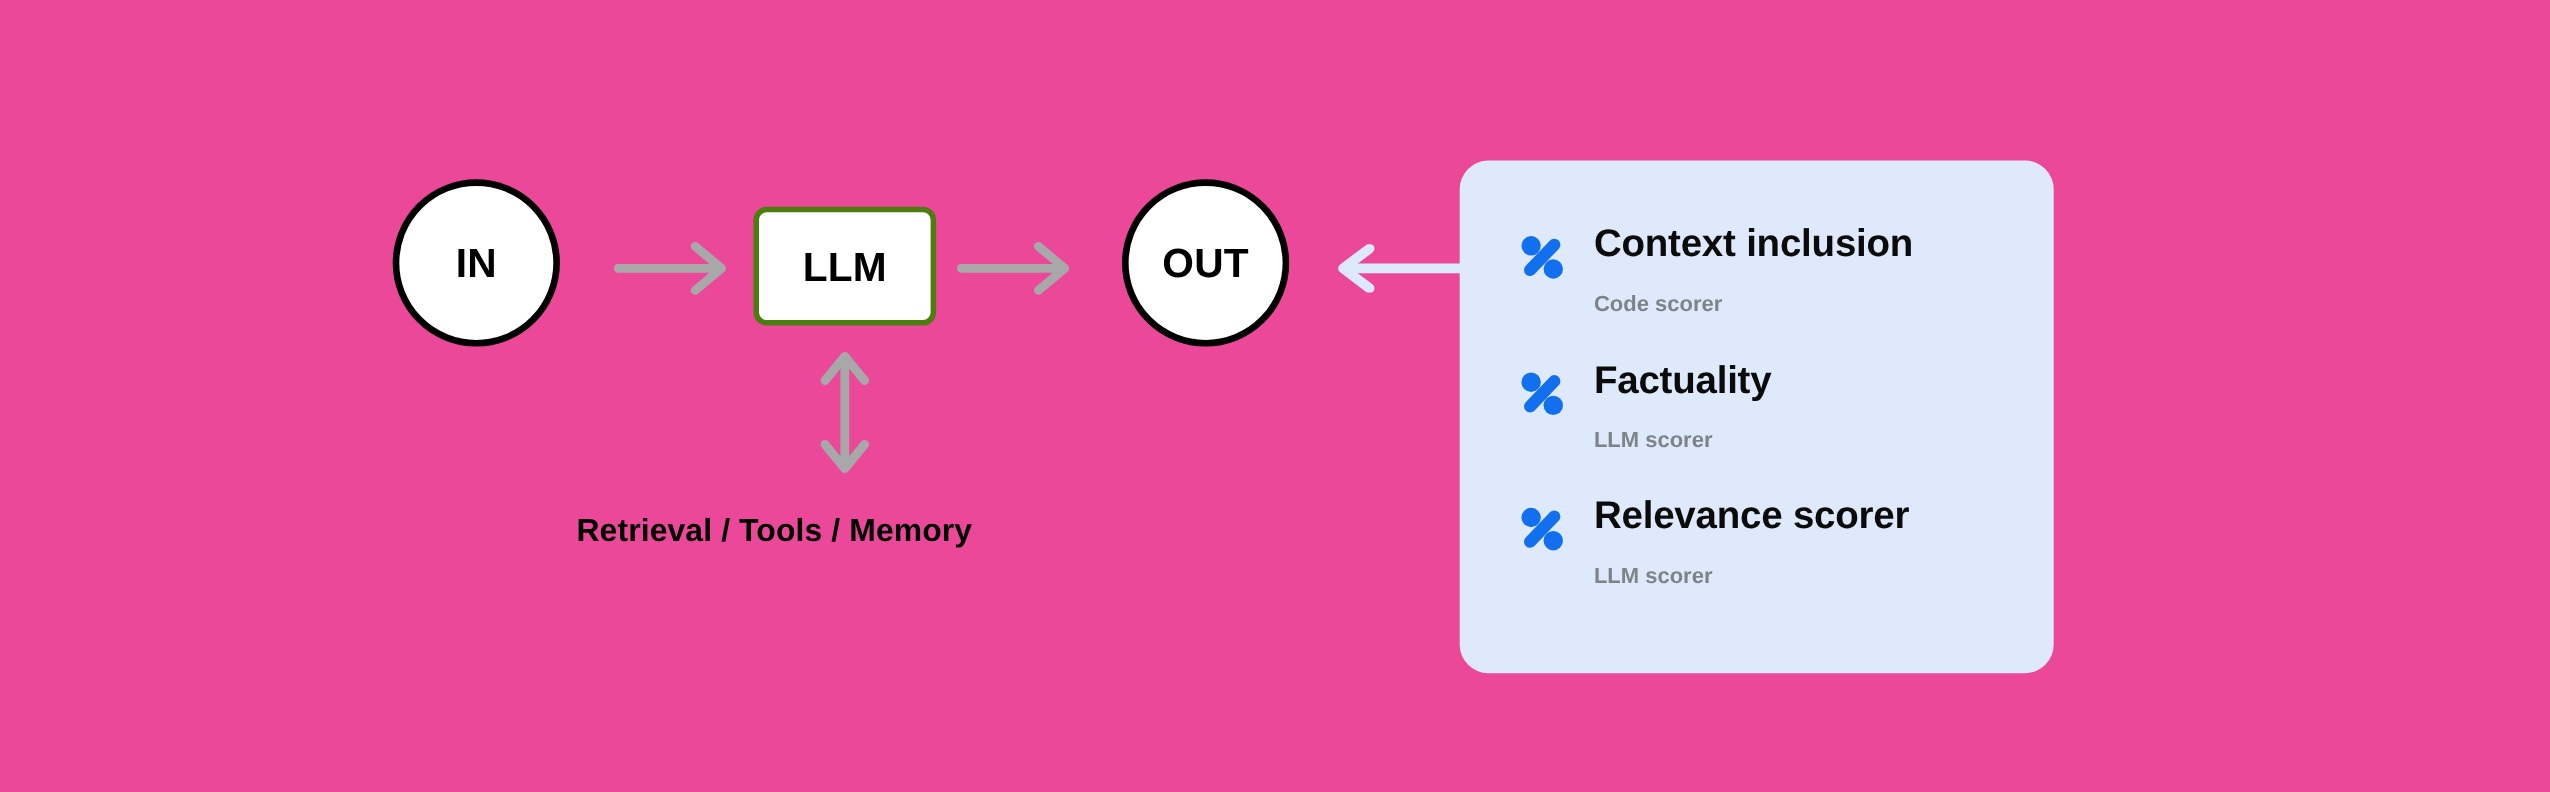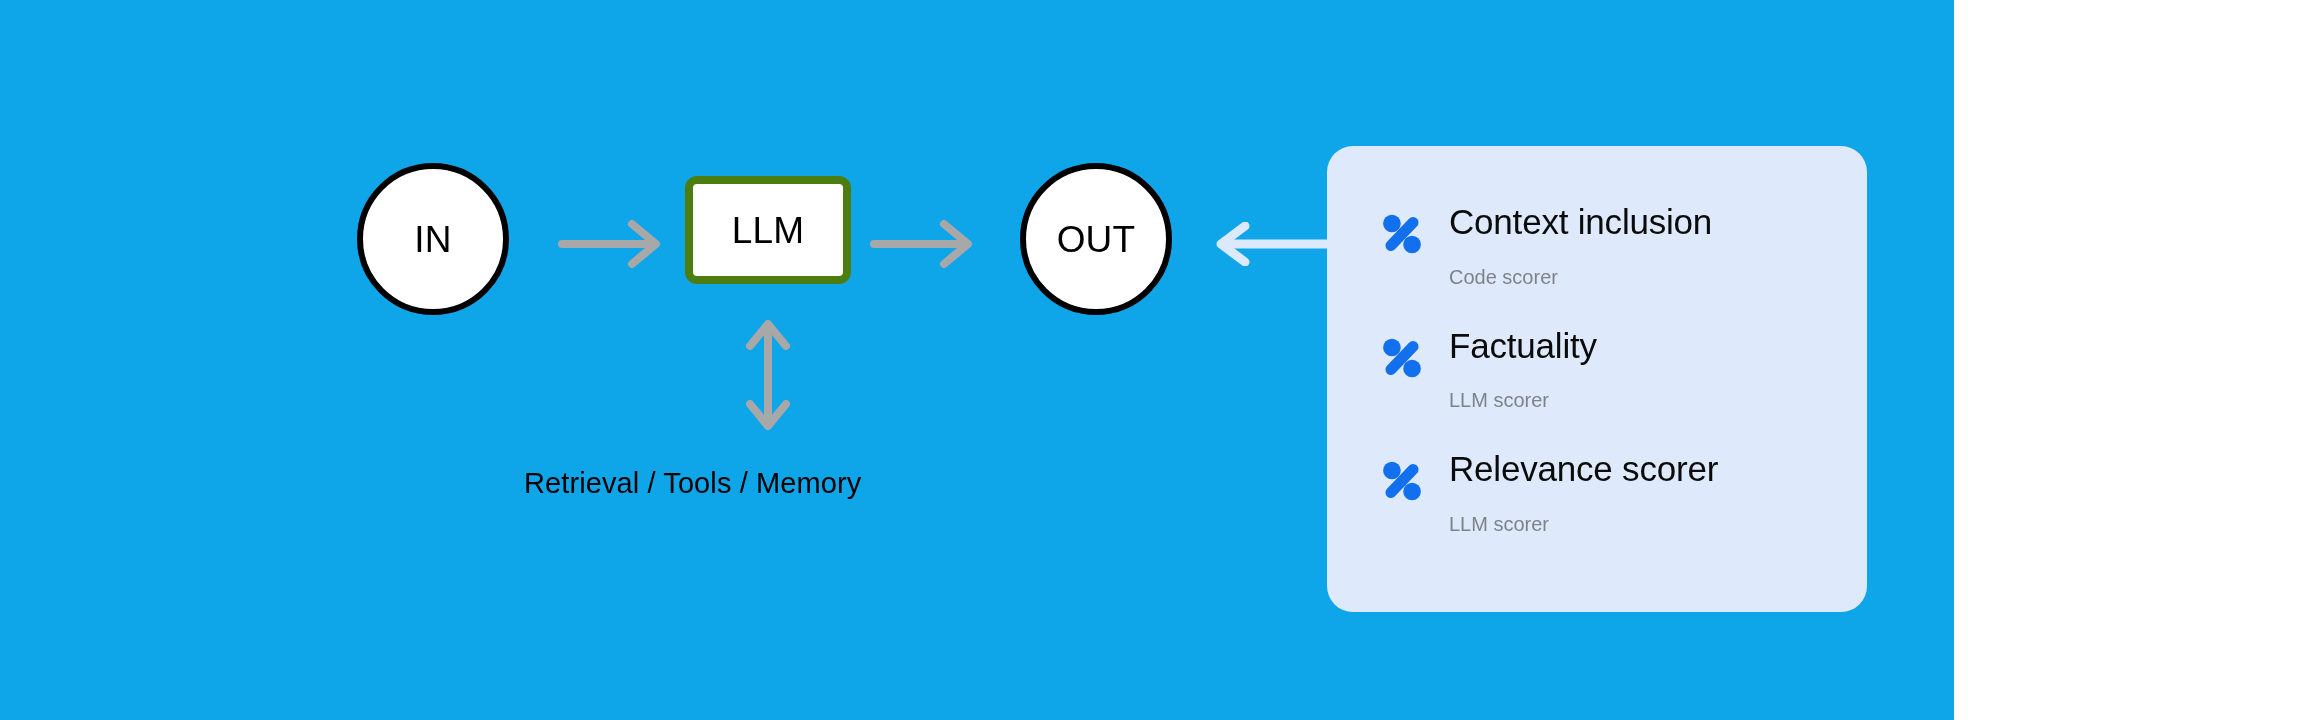--- a/index.html
+++ b/index.html
@@ -8,24 +8,25 @@
     padding: 0;
     background: #ffffff;
   }
   body {
     font-family: "Liberation Sans", sans-serif;
     -webkit-font-smoothing: antialiased;
   }
 
   #canvas {
     position: relative;
-    width: 1954px;
+    width: 2318px;
     height: 720px;
-    background: #0ea5e9;
+    background: #ec4899;
     overflow: hidden;
+    font-weight: bold;
   }
 
   
   .node-circle {
     position: absolute;
     width: 152px;
     height: 152px;
     border: 6px solid #000000;
     border-radius: 50%;
     box-sizing: border-box;
@@ -40,24 +41,24 @@
     color: #000000;
     letter-spacing: 0.2px;
   }
 
   #node-in  { left: 357px; top: 163px; }
   #node-out { left: 1020px; top: 163px; }
 
   .node-box {
     position: absolute;
     left: 685px;
-    top: 176px;
+    top: 188px;
     width: 166px;
     height: 108px;
-    border: 8px solid #4d7c0f;
+    border: 5px solid #4d7c0f;
     border-radius: 12px;
     box-sizing: border-box;
     display: flex;
     align-items: center;
     justify-content: center;
     background: #ffffff;
   }
   .node-box .node-label {
     font-size: 37px;
     line-height: 1;

